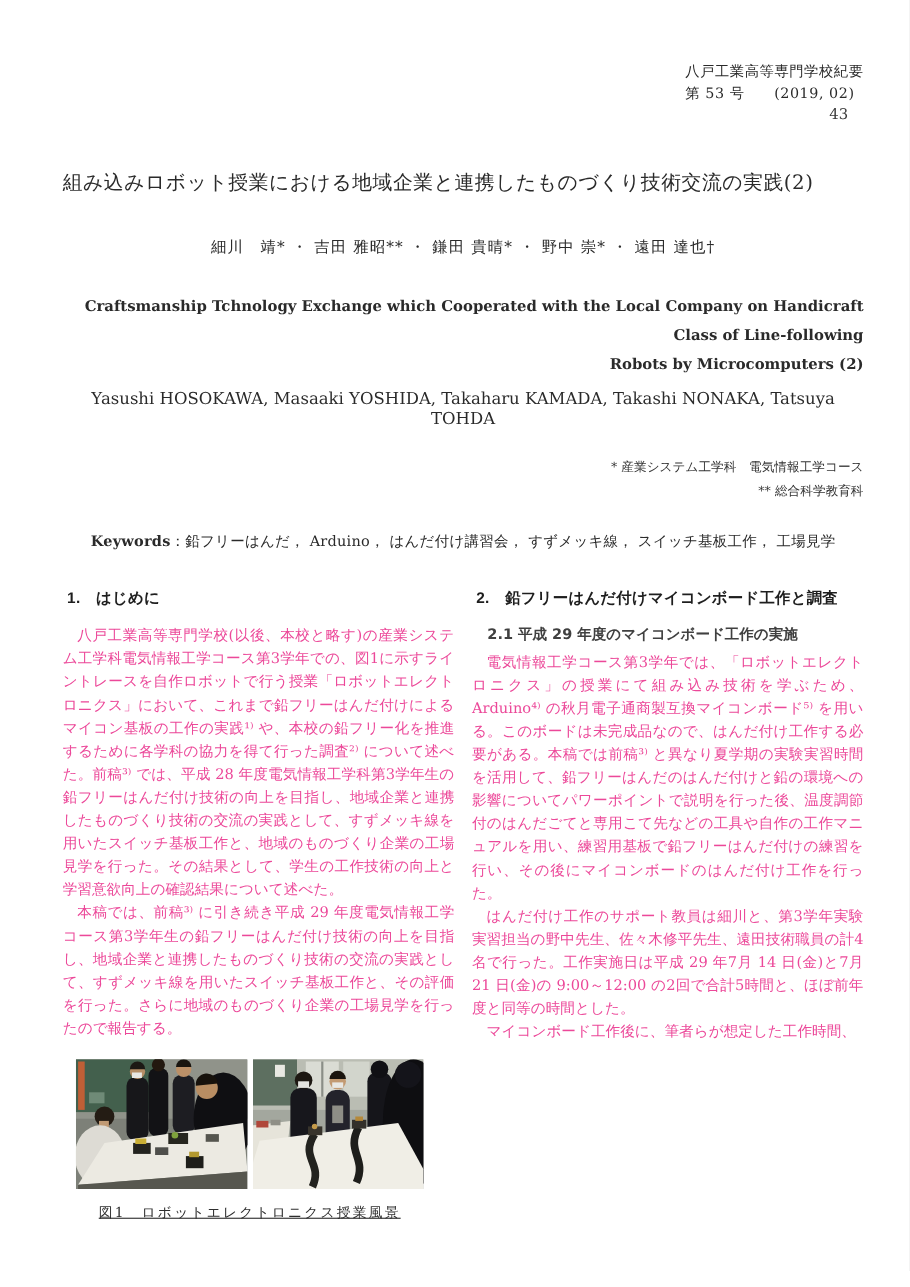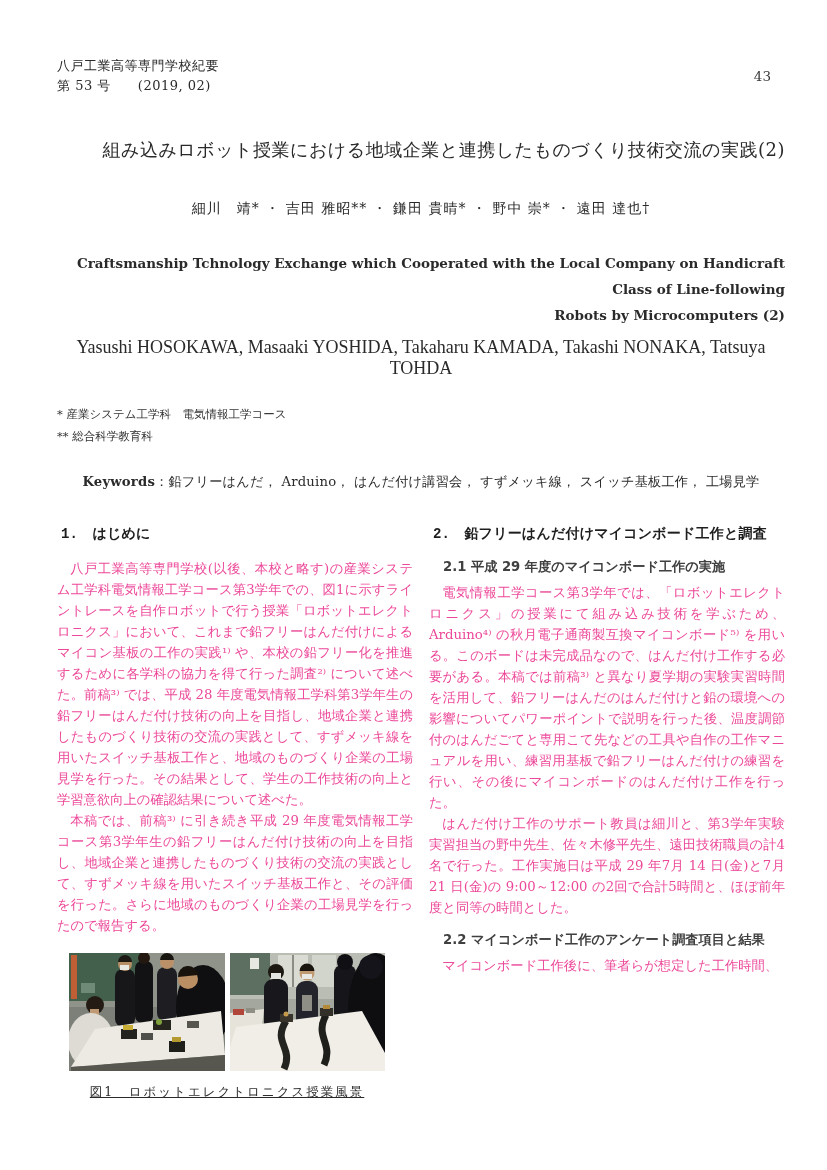--- a/index.html
+++ b/index.html
@@ -8,35 +8,35 @@
     --gothic:"DejaVu Sans","Liberation Sans",sans-serif;
   }
   *{box-sizing:border-box;}
   html,body{margin:0;padding:0;background:#e9e9e9;}
   .page{
     width:827px;height:1170px;margin:0 auto;background:#ffffff;
     color:var(--ink);font-family:var(--serif);
     padding:56px 42px 0 57px;position:relative;overflow:hidden;
   }
   
-  .running-head{display:flex;justify-content:space-between;align-items:center;}
+  .running-head{display:flex;justify-content:space-between;align-items:flex-end;flex-direction:column;}
   .journal-lines{font-size:13px;line-height:20px;letter-spacing:0.5px;}
   .folio{font-size:13.5px;padding-right:14px;color:#3a3a3a;}
   
-  .title-ja{font-size:18px;font-weight:normal;text-align:right;margin:42px 0 0;letter-spacing:0.5px;}
+  .title-ja{font-size:18px;font-weight:normal;text-align:left;margin:42px 0 0;letter-spacing:0.5px;}
   .authors-ja{font-size:14px;text-align:center;margin-top:38px;letter-spacing:1px;}
   .title-en{font-size:13.5px;text-align:right;margin-top:32px;line-height:26px;font-weight:bold;}
-  .authors-en{font-size:18px;text-align:center;margin-top:9px;font-family:Liberation Serif, serif;}
-  .affiliations{font-size:11.5px;text-align:left;margin-top:24px;line-height:22px;color:#333;}
+  .authors-en{font-size:15px;text-align:center;margin-top:9px;}
+  .affiliations{font-size:11.5px;text-align:right;margin-top:24px;line-height:22px;color:#333;}
   .keywords{font-size:13.2px;text-align:center;margin-top:26px;letter-spacing:0.2px;}
   .keywords .kw-label{font-weight:bold;}
   
   .columns{display:flex;gap:16px;margin-top:34px;}
   .col{width:356px;}
-  h2.sec{font-family:Liberation Mono, monospace;font-size:14px;font-weight:bold;margin:0 0 15px 4px;color:#1e1e1e;letter-spacing:0.2px;}
+  h2.sec{font-family:Liberation Sans, sans-serif;font-size:14px;font-weight:bold;margin:0 0 15px 4px;color:#1e1e1e;letter-spacing:0.2px;}
   h3.sub{font-family:var(--gothic);font-size:13.2px;font-weight:bold;margin:13px 0 6px 14px;color:#404040;}
   p.body{font-size:13.3px;line-height:21px;text-align:justify;margin:0;text-indent:1em;color:#ec4899;}
   
   figure{margin:17px 0 0 12px;width:316px;text-decoration:underline;}
   .photo-row{display:flex;gap:5px;}
   .photo-row svg{display:block;}
   figcaption{font-size:12.5px;text-align:center;margin-top:13px;letter-spacing:2px;color:#2e2e2e;}
 </style>
 </head>
 <body>
@@ -156,18 +156,17 @@
         </div>
         <figcaption>図1　ロボットエレクトロニクス授業風景</figcaption>
       </figure>
     </div>
 
     <div class="col">
       <h2 class="sec">2.　鉛フリーはんだ付けマイコンボード工作と調査</h2>
       <h3 class="sub">2.1 平成 29 年度のマイコンボード工作の実施</h3>
       <p class="body">電気情報工学コース第3学年では、「ロボットエレクトロニクス」の授業にて組み込み技術を学ぶため、Arduino⁴⁾ の秋月電子通商製互換マイコンボード⁵⁾ を用いる。このボードは未完成品なので、はんだ付け工作する必要がある。本稿では前稿³⁾ と異なり夏学期の実験実習時間を活用して、鉛フリーはんだのはんだ付けと鉛の環境への影響についてパワーポイントで説明を行った後、温度調節付のはんだごてと専用こて先などの工具や自作の工作マニュアルを用い、練習用基板で鉛フリーはんだ付けの練習を行い、その後にマイコンボードのはんだ付け工作を行った。</p>
       <p class="body">はんだ付け工作のサポート教員は細川と、第3学年実験実習担当の野中先生、佐々木修平先生、遠田技術職員の計4名で行った。工作実施日は平成 29 年7月 14 日(金)と7月 21 日(金)の 9:00～12:00 の2回で合計5時間と、ほぼ前年度と同等の時間とした。</p>
-      <h3 class="sub">2.2 マイコンボード工作のアンケート調査項目と結果</h3>
       <p class="body">マイコンボード工作後に、筆者らが想定した工作時間、</p>
     </div>
 
   </div>
 </div>
 
 </body></html>

